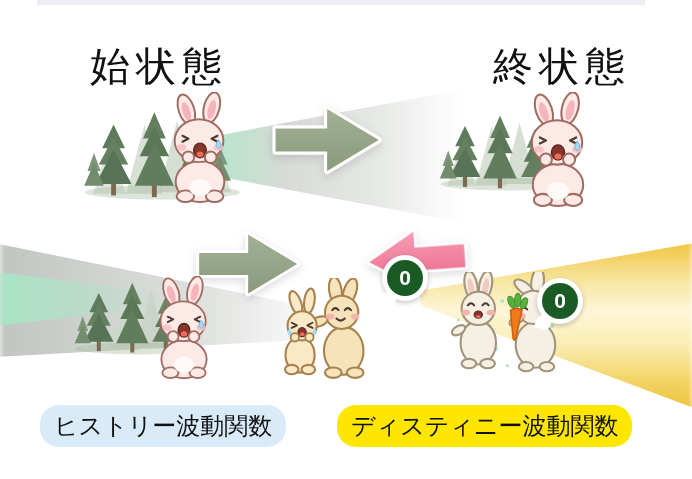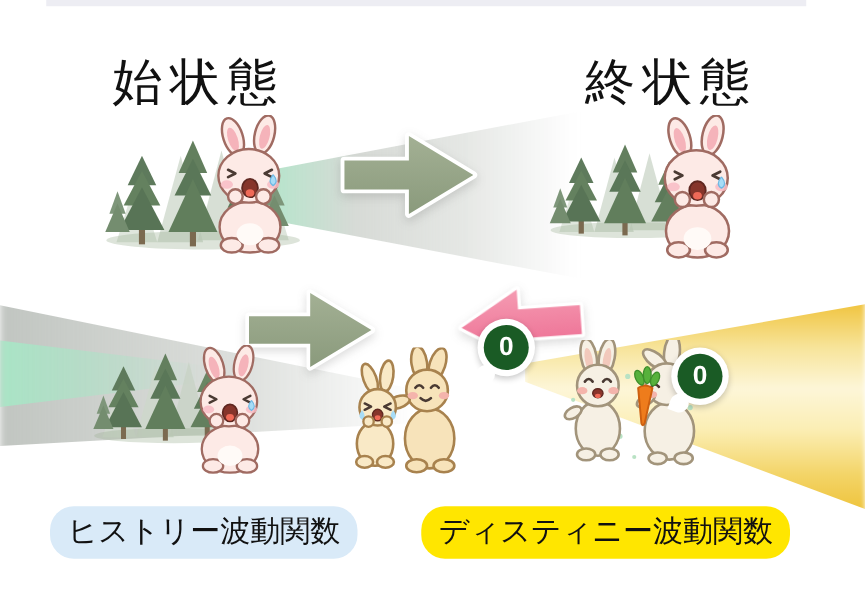--- a/index.html
+++ b/index.html
@@ -3,21 +3,21 @@
 <meta charset="utf-8">
 <style>
   html,body{margin:0;padding:0;background:#fff;font-family:"Liberation Sans",sans-serif;}
   #canvas{position:relative;width:692px;height:472px;background:#fff;overflow:hidden;}
 
   .top-bar{position:absolute;left:37px;top:0;width:608px;height:5px;z-index:1;}
 
   .heading{position:absolute;z-index:3;font-size:40px;font-weight:500;color:#111;
            letter-spacing:6px;line-height:1;white-space:nowrap;}
   #heading-initial{left:90px;top:46px;}
-  #heading-final{left:468px;top:46px;}
+  #heading-final{left:493px;top:46px;}
 
   .beam{position:absolute;filter:blur(3px);z-index:1;}
   #beam-top{left:212px;top:82px;width:258px;height:148px;
     background:linear-gradient(90deg,rgba(176,228,200,.95),rgba(208,212,207,.85) 28%,rgba(208,212,207,.55) 62%,rgba(208,212,207,0) 97%);
     clip-path:polygon(0 37%,100% 4%,100% 96%,0 63%);}
   #beam-row2-gray{left:0;top:238px;width:350px;height:125px;
     background:linear-gradient(90deg,rgba(186,191,186,.9),rgba(198,202,197,.6) 55%,rgba(198,202,197,0) 95%);
     clip-path:polygon(0 5%,97% 60%,97% 80%,0 95%);}
   #beam-row2-mint{left:0;top:264px;width:172px;height:70px;
     background:linear-gradient(90deg,rgba(168,230,198,.95),rgba(168,230,198,0) 96%);

